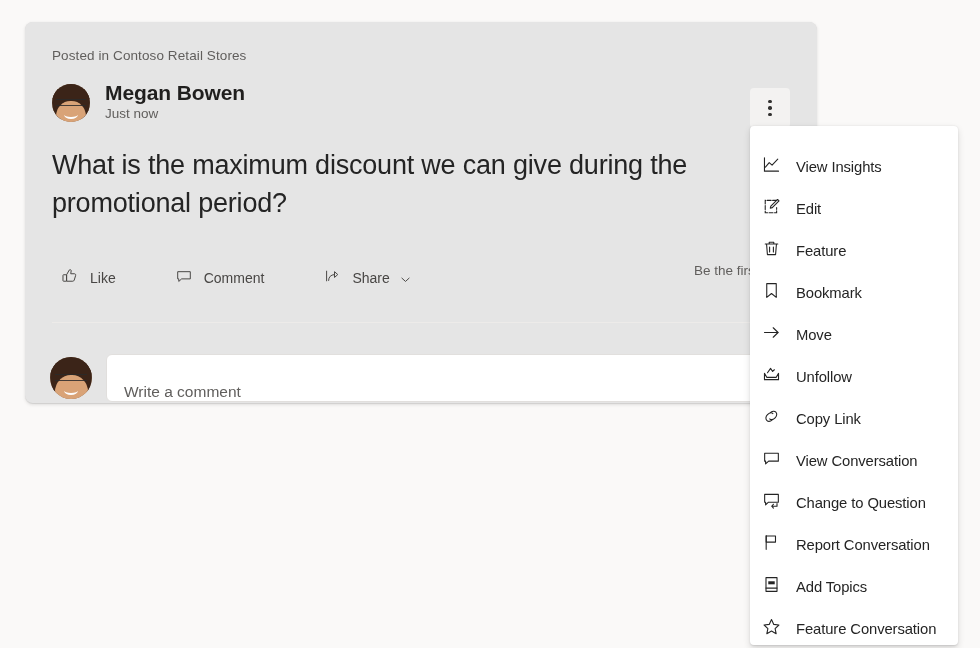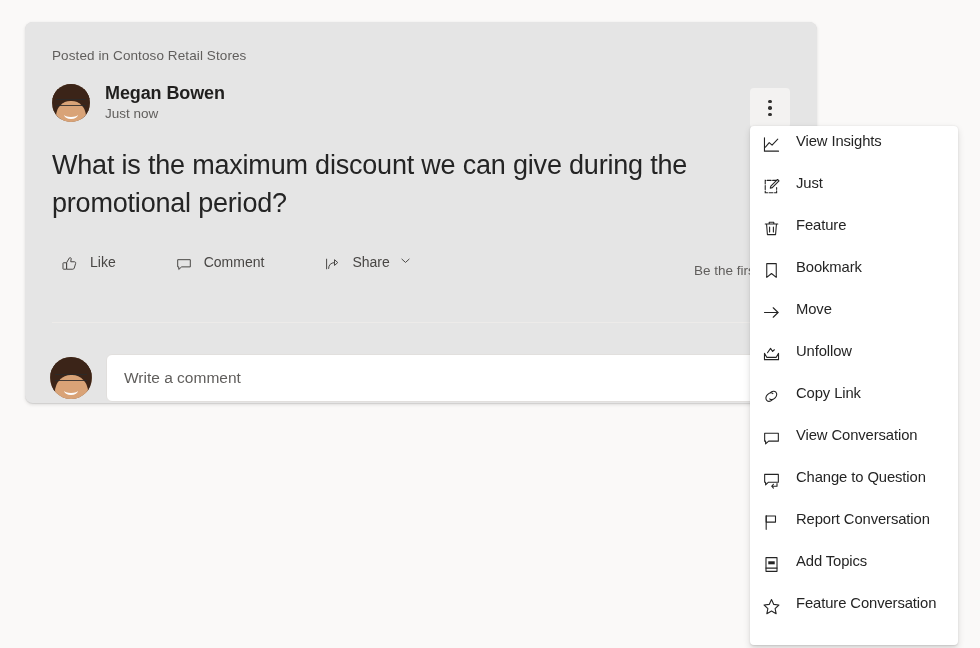--- a/index.html
+++ b/index.html
@@ -118,21 +118,21 @@
     border-radius: 0 0 50% 50%;
   }
 
   .author-meta {
     margin-left: 15px;
     display: flex;
     flex-direction: column;
     justify-content: center;
   }
   .author-name {
-    font-size: 18px;
+    font-size: 21px;
     font-weight: bold;
     color: #201f1e;
     line-height: 20px;
     letter-spacing: -0.1px;
   }
   .author-time {
     font-size: 13.5px;
     color: #605e5c;
     line-height: 18px;
     margin-top: 2px;
@@ -155,21 +155,21 @@
     position: absolute;
     left: 27px;
     top: 228px;
     width: 738px;
     height: 40px;
     display: flex;
     align-items: center;
   }
   .action-btn {
     display: flex;
-    align-items: flex-start;
+    align-items: flex-end;
     height: 32px;
     padding: 0 8px;
     cursor: pointer;
     color: #484644;
     border-radius: 4px;
   }
   .action-btn .ic {
     display: flex;
     align-items: center;
     justify-content: center;
@@ -228,21 +228,21 @@
   .comment-row .avatar .smile { top: 29px; }
 
   .comment-box {
     margin-left: 14px;
     flex: 1;
     height: 48px;
     border: 1px solid #e1dfdd;
     border-radius: 6px;
     background: #ffffff;
     display: flex;
-    align-items: center;
+    align-items: flex-end;
     box-sizing: border-box;
   }
   .comment-box .placeholder {
     padding-left: 17px;
     font-size: 15.5px;
     color: #605e5c;
   }
 
   
   .overflow-btn {
@@ -277,21 +277,21 @@
     background: #ffffff;
     border-radius: 4px;
     box-shadow: 0 3.2px 7.2px rgba(0,0,0,0.13), 0 0.6px 1.8px rgba(0,0,0,0.11);
     padding: 7px 0 8px 0;
     box-sizing: border-box;
     z-index: 30;
   }
   .menu-item {
     height: 42px;
     display: flex;
-    align-items: flex-start;
+    align-items: flex-end;
     padding: 0 12px 0 10px;
     cursor: pointer;
     box-sizing: border-box;
   }
   .menu-item .mi-icon {
     width: 22px;
     height: 22px;
     flex: 0 0 22px;
     display: flex;
     align-items: center;
@@ -408,21 +408,21 @@
     <span class="mi-label">View Insights</span>
   </div>
 
   <div class="menu-item">
     <span class="mi-icon">
       <svg width="19" height="19" viewBox="0 0 20 20" fill="none" stroke="#242424" stroke-width="1.15">
         <path d="M15.4 3.6 H3.4 v13 h12 v-5.4" stroke-linecap="round" stroke-dasharray="4.2 1.6"></path>
         <path d="M16.4 2.6 l1.5 1.5 -7.1 7.1 -2.1 .6 .6-2.1 z" stroke-linejoin="round"></path>
       </svg>
     </span>
-    <span class="mi-label">Just</span>
+    <span class="mi-label">Edit</span>
   </div>
 
   <div class="menu-item">
     <span class="mi-icon">
       <svg width="19" height="19" viewBox="0 0 20 20" fill="none" stroke="#242424" stroke-width="1.15">
         <path d="M3.4 5.2 h13.2" stroke-linecap="round"></path>
         <path d="M7.6 5.2 V3.4 h4.8 v1.8" stroke-linejoin="round"></path>
         <path d="M4.8 5.2 l.9 11.2 h8.6 l.9-11.2" stroke-linejoin="round"></path>
         <path d="M8 8.4 v5.2 M12 8.4 v5.2" stroke-linecap="round"></path>
       </svg>

